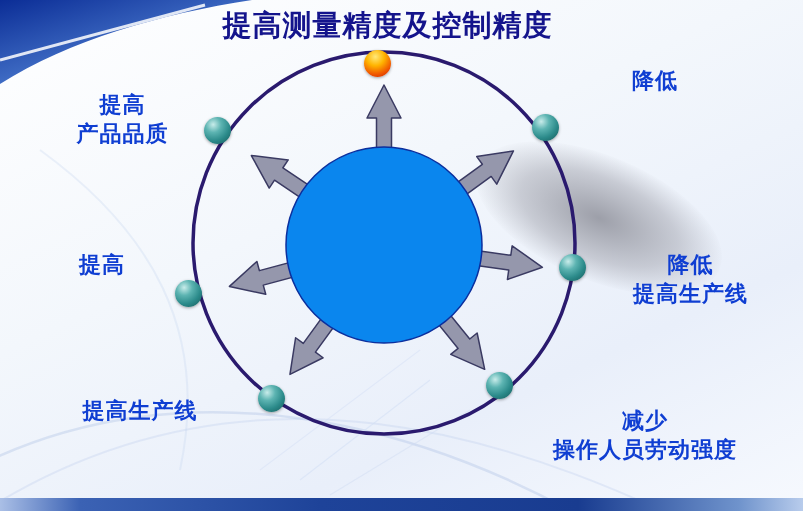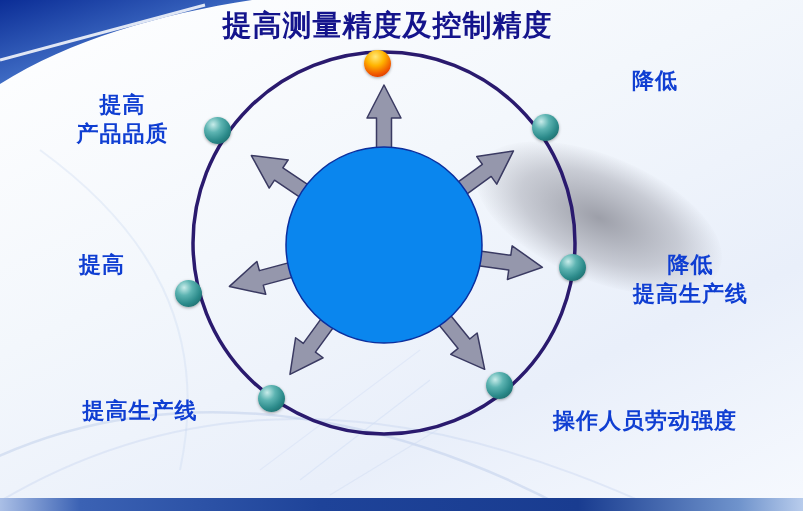--- a/index.html
+++ b/index.html
@@ -104,20 +104,21 @@
     <span>提高</span>
   </div>
   <div class="label right">
     <span>降低</span>
     <span>提高生产线</span>
   </div>
   <div class="label lower-left">
     <span>提高生产线</span>
   </div>
   <div class="label lower-right">
+    <span>减少</span>
     <span>操作人员劳动强度</span>
   </div>
 
   <svg class="corner" width="260" height="85" viewBox="0 0 260 85">
     <defs>
       <linearGradient id="cornerGrad" x1="0" y1="0" x2="0.9" y2="1">
         <stop offset="0" stop-color="#0b2d96"></stop>
         <stop offset="0.55" stop-color="#3f6cc4"></stop>
         <stop offset="1" stop-color="#d8e4f6"></stop>
       </linearGradient>

